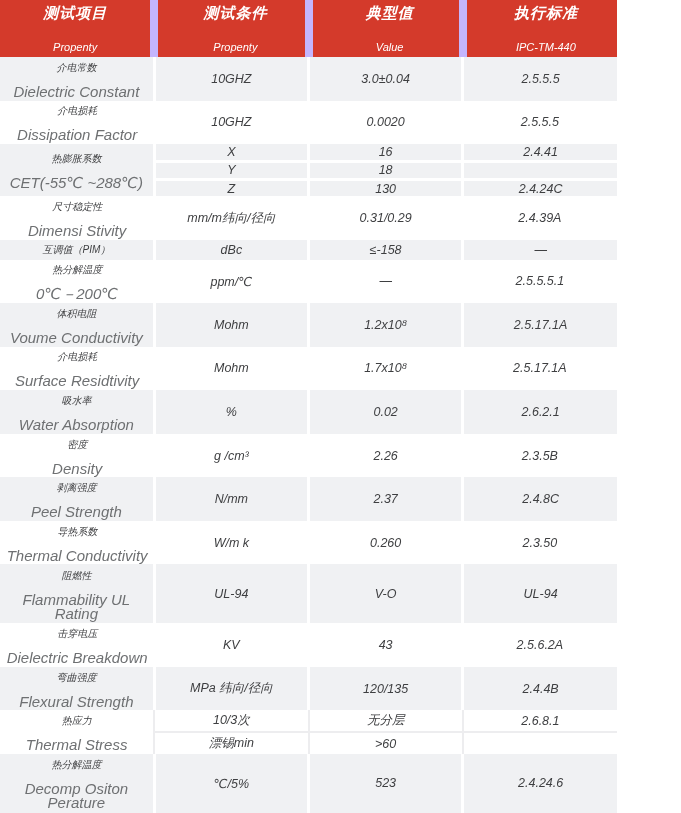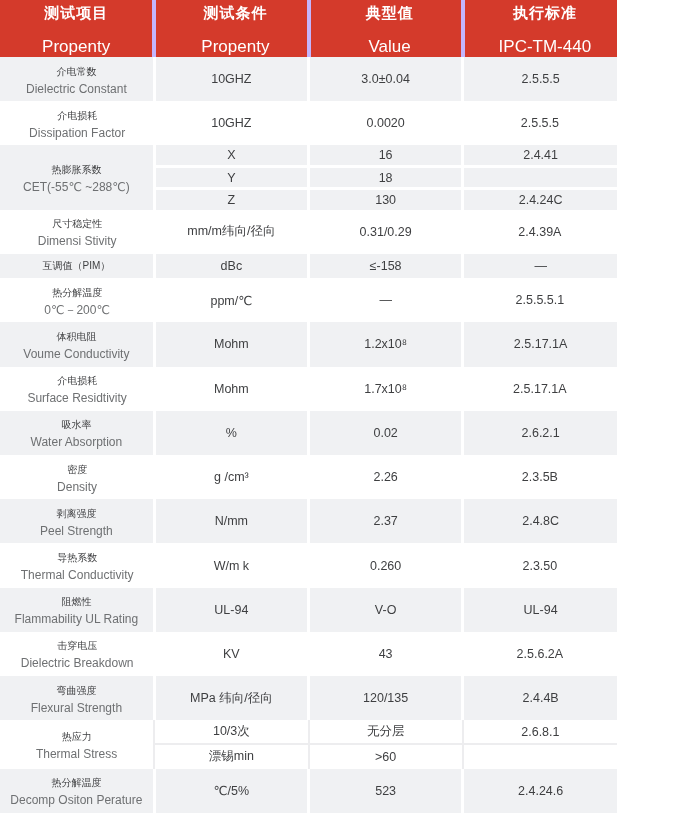--- a/index.html
+++ b/index.html
@@ -8,54 +8,55 @@
     height: 813px;
     font-family: "Liberation Sans", "DejaVu Sans", sans-serif;
     background: var(--row-white, #ffffff);
     overflow: hidden;
   }
   table.spec {
     width: 617px;
     height: 813px;
     border-collapse: collapse;
     table-layout: fixed;
+    font-style: italic;
   }
   col { width: 25%; }
 
   
   thead tr { height: 57px; }
   th {
     background: var(--header-bg, #d43a2b);
     color: var(--header-text, #ffffff);
     font-weight: 400;
     text-align: center;
     vertical-align: middle;
     padding: 0;
   }
-  th.vd { border-left: 4px solid #c4b5fd; padding-left: 8px; }
+  th.vd { border-left: 8px solid #c4b5fd; padding-left: 8px; }
   .hzh { font-size: 15px; font-weight: 700; letter-spacing: 1px; line-height: 20px; }
-  .hen { font-size: 17px; line-height: 14px; margin-top: 17px; }
+  .hen { font-size: 11px; line-height: 14px; margin-top: 17px; }
 
   
   td {
     text-align: center;
     vertical-align: middle;
     padding: 0 4px;
     color: var(--text-primary, #3e3f41);
     font-size: 12.5px;
     background: var(--row-white, #ffffff);
   }
   tr.gray td { background: var(--row-gray, #f0f1f3); }
   tr.gray td.vd { border-left: 3px solid #ffffff; }
   tr.gray td.hd { border-top: 3px solid #ffffff; }
   tr.white.multi td.vd { border-left: 2px solid var(--divider-light, #ededef); }
   tr.white.multi td.hd { border-top: 2px solid var(--divider-light, #ededef); }
 
   td.item .zh { font-size: 10px; line-height: 18px; color: var(--text-primary, #3e3f41); }
-  td.item .en { font-size: 12px; line-height: 14px; color: var(--text-secondary, #6e7072); margin-top: 1px; }
+  td.item .en { font-size: 15px; line-height: 14px; color: var(--text-secondary, #6e7072); margin-top: 8px; }
 </style>
 </head>
 <body>
 
 <div class="page">
   <table class="spec">
     <colgroup>
       <col>
         <col>
         <col>

